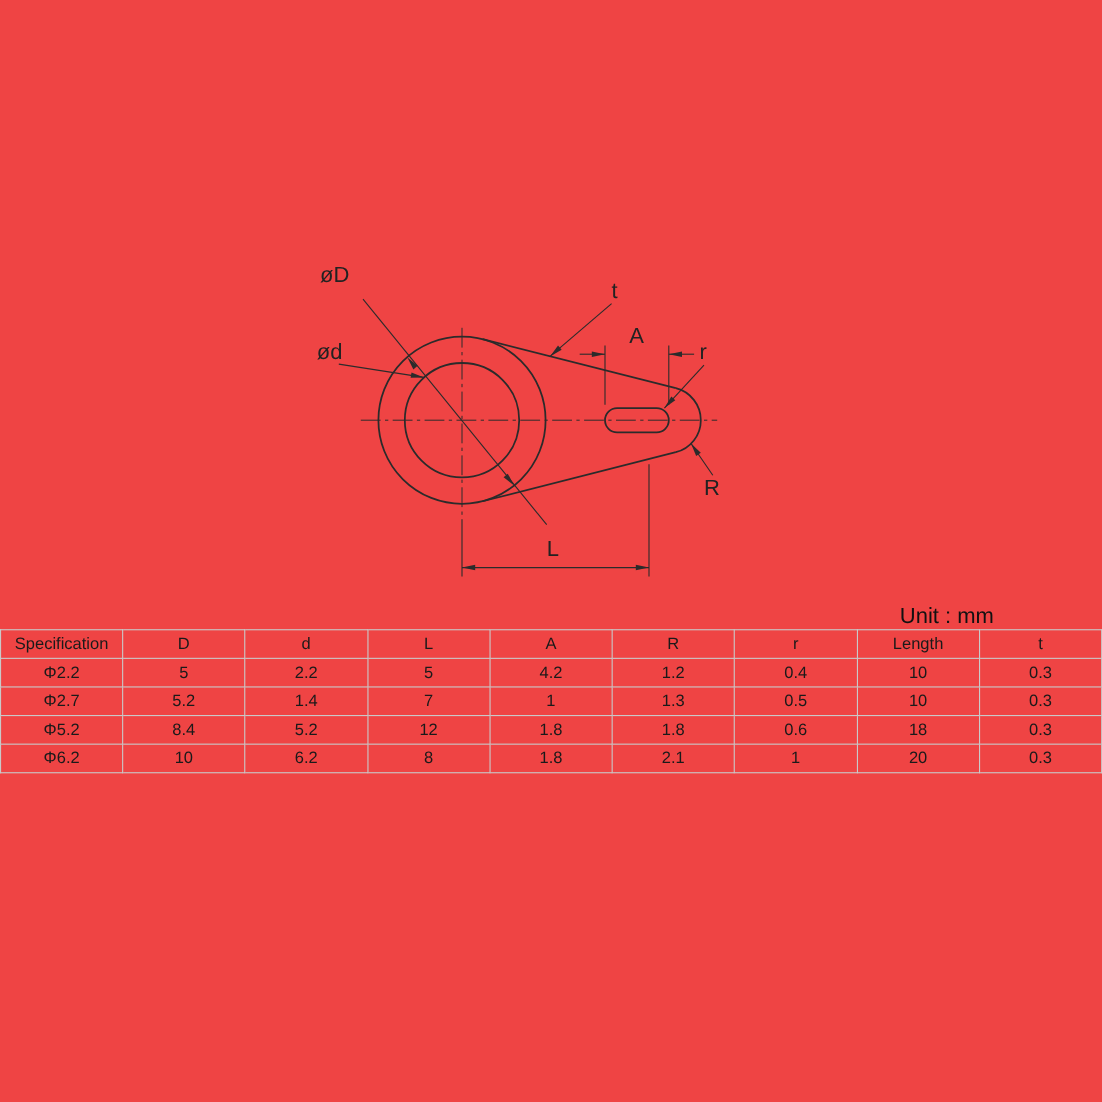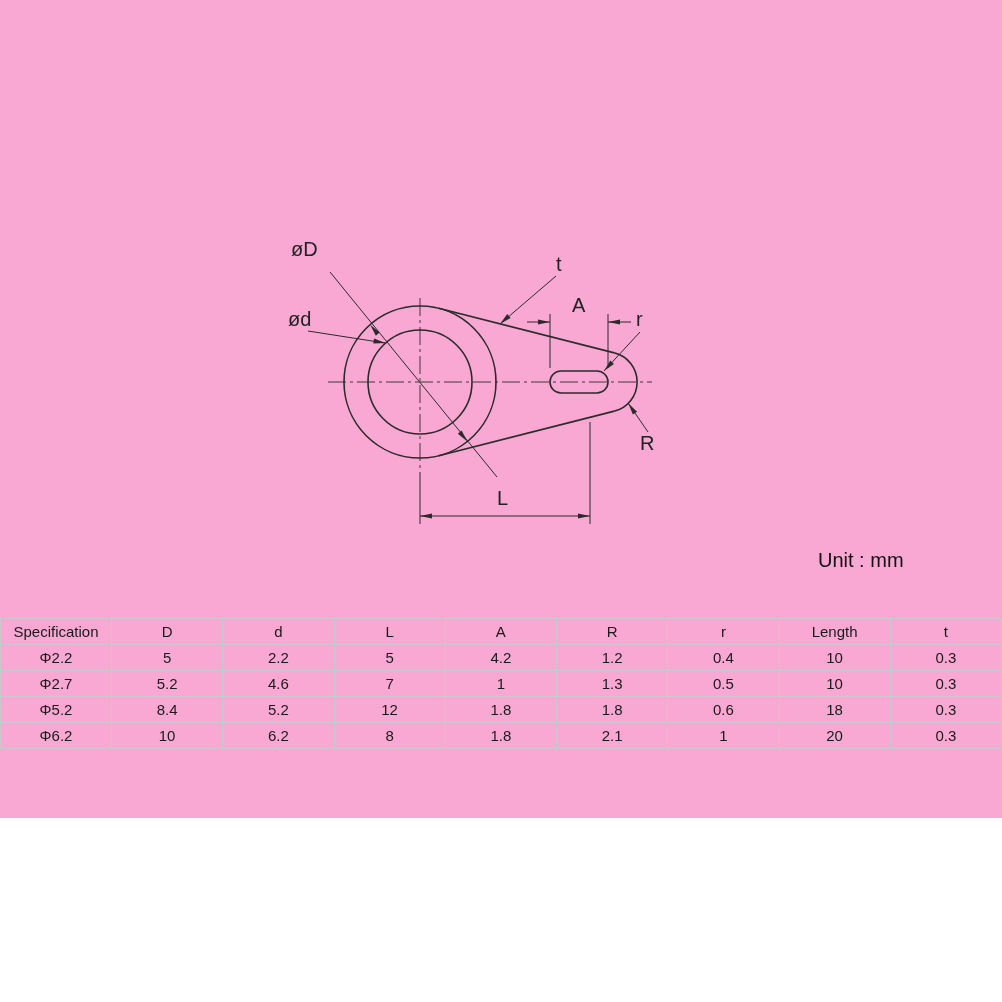--- a/index.html
+++ b/index.html
@@ -1,26 +1,26 @@
 <!DOCTYPE html>
 <html><head>
 <meta charset="utf-8">
 <style>
   html,body{margin:0;padding:0;background:#fff;width:1002px;height:1002px;
     font-family:"Liberation Sans",sans-serif;color:#222;}
-  .canvas{position:relative;width:1002px;height:818px;background:#f9a8d4;overflow:hidden;}
+  .canvas{position:relative;width:1002px;height:1002px;background:#ef4444;overflow:hidden;}
   .drawing{position:absolute;top:0;left:0;}
   .drawing text{font-family:"Liberation Sans",sans-serif;font-size:20px;fill:#222;}
   .part{stroke:#2b2b2b;stroke-width:1.6;fill:none;}
   .dim{stroke:#2b2b2b;stroke-width:1;fill:none;}
   .cl{stroke:#2b2b2b;stroke-width:0.9;fill:none;stroke-dasharray:18 4 3 4;}
   .arrow{fill:#2b2b2b;stroke:none;}
   .unit{position:absolute;top:549px;left:818px;font-size:20px;color:#111;}
   table.spec{position:absolute;top:572px;left:0;width:1002px;border-collapse:collapse;
-    table-layout:fixed;font-size:15px;color:#1a1a1a;margin-top:46px;}
+    table-layout:fixed;font-size:15px;color:#1a1a1a;}
   .spec th,.spec td{border:1px solid #c9c9c9;text-align:center;vertical-align:middle;
     padding:3px 2px;font-weight:400;height:19px;overflow:hidden;white-space:nowrap;}
   .spec th:first-child,.spec td:first-child{width:106px;}
 </style>
 </head>
 <body>
 
 <div class="canvas">
 
   <svg class="drawing" width="1002" height="545" viewBox="0 0 1002 545">
@@ -103,21 +103,21 @@
           <td>5</td>
           <td>4.2</td>
           <td>1.2</td>
           <td>0.4</td>
           <td>10</td>
           <td>0.3</td>
         </tr>
         <tr>
           <td>Φ2.7</td>
           <td>5.2</td>
-          <td>4.6</td>
+          <td>1.4</td>
           <td>7</td>
           <td>1</td>
           <td>1.3</td>
           <td>0.5</td>
           <td>10</td>
           <td>0.3</td>
         </tr>
         <tr>
           <td>Φ5.2</td>
           <td>8.4</td>

